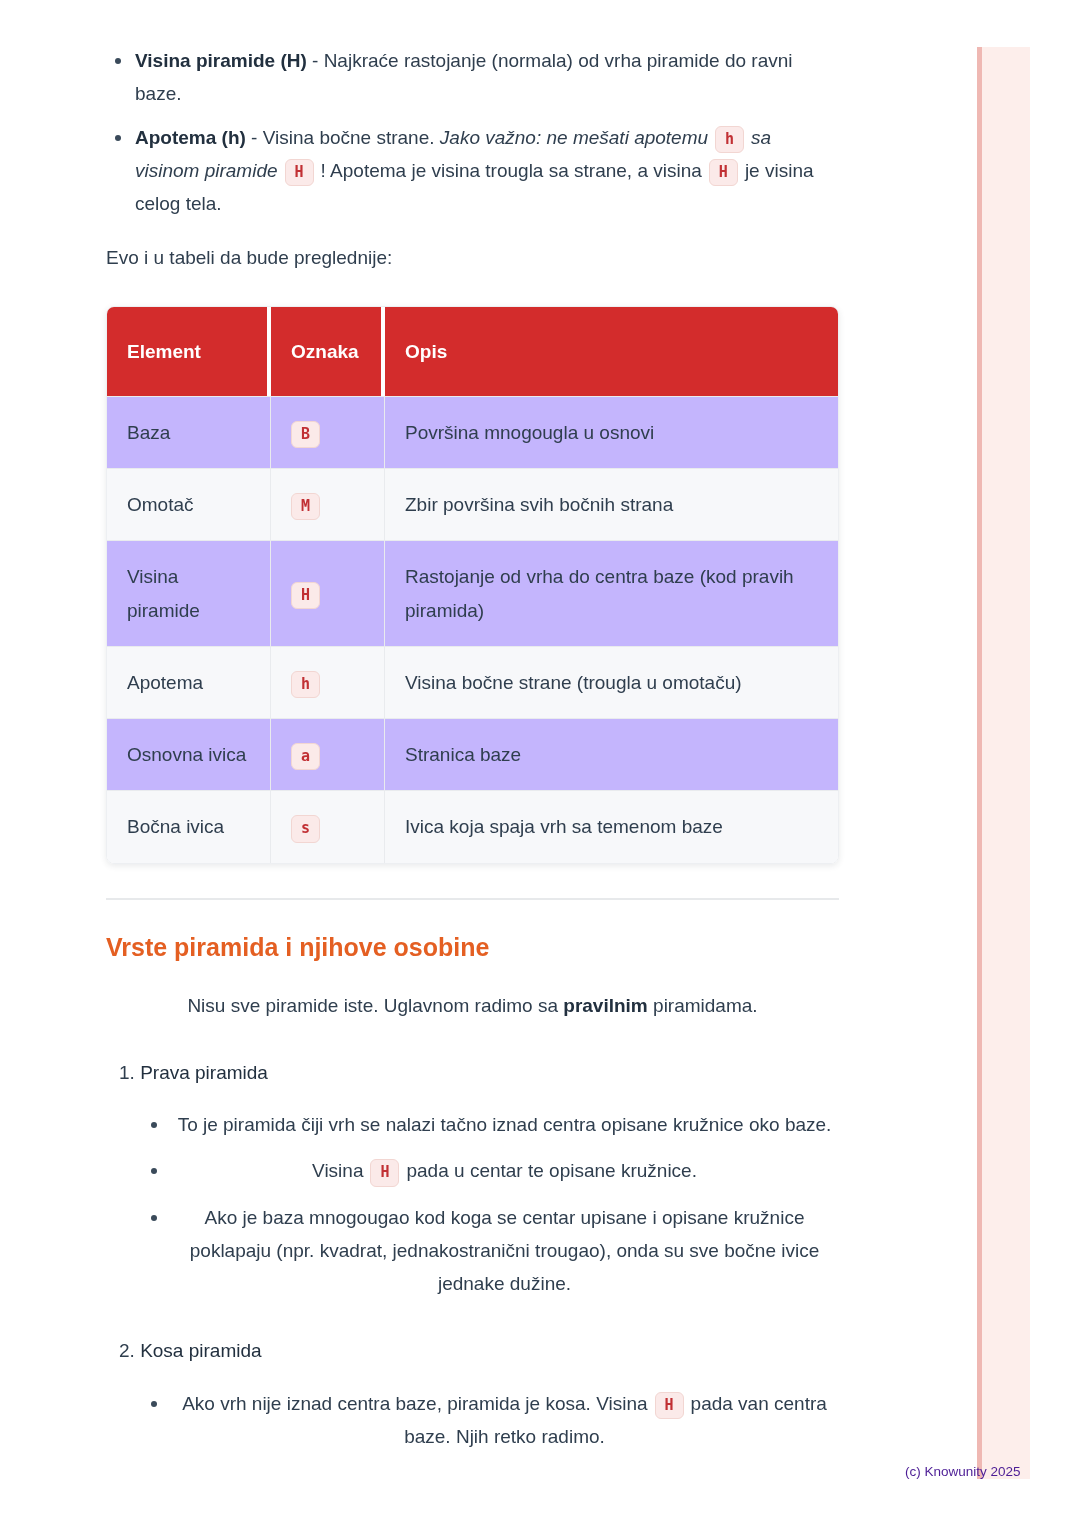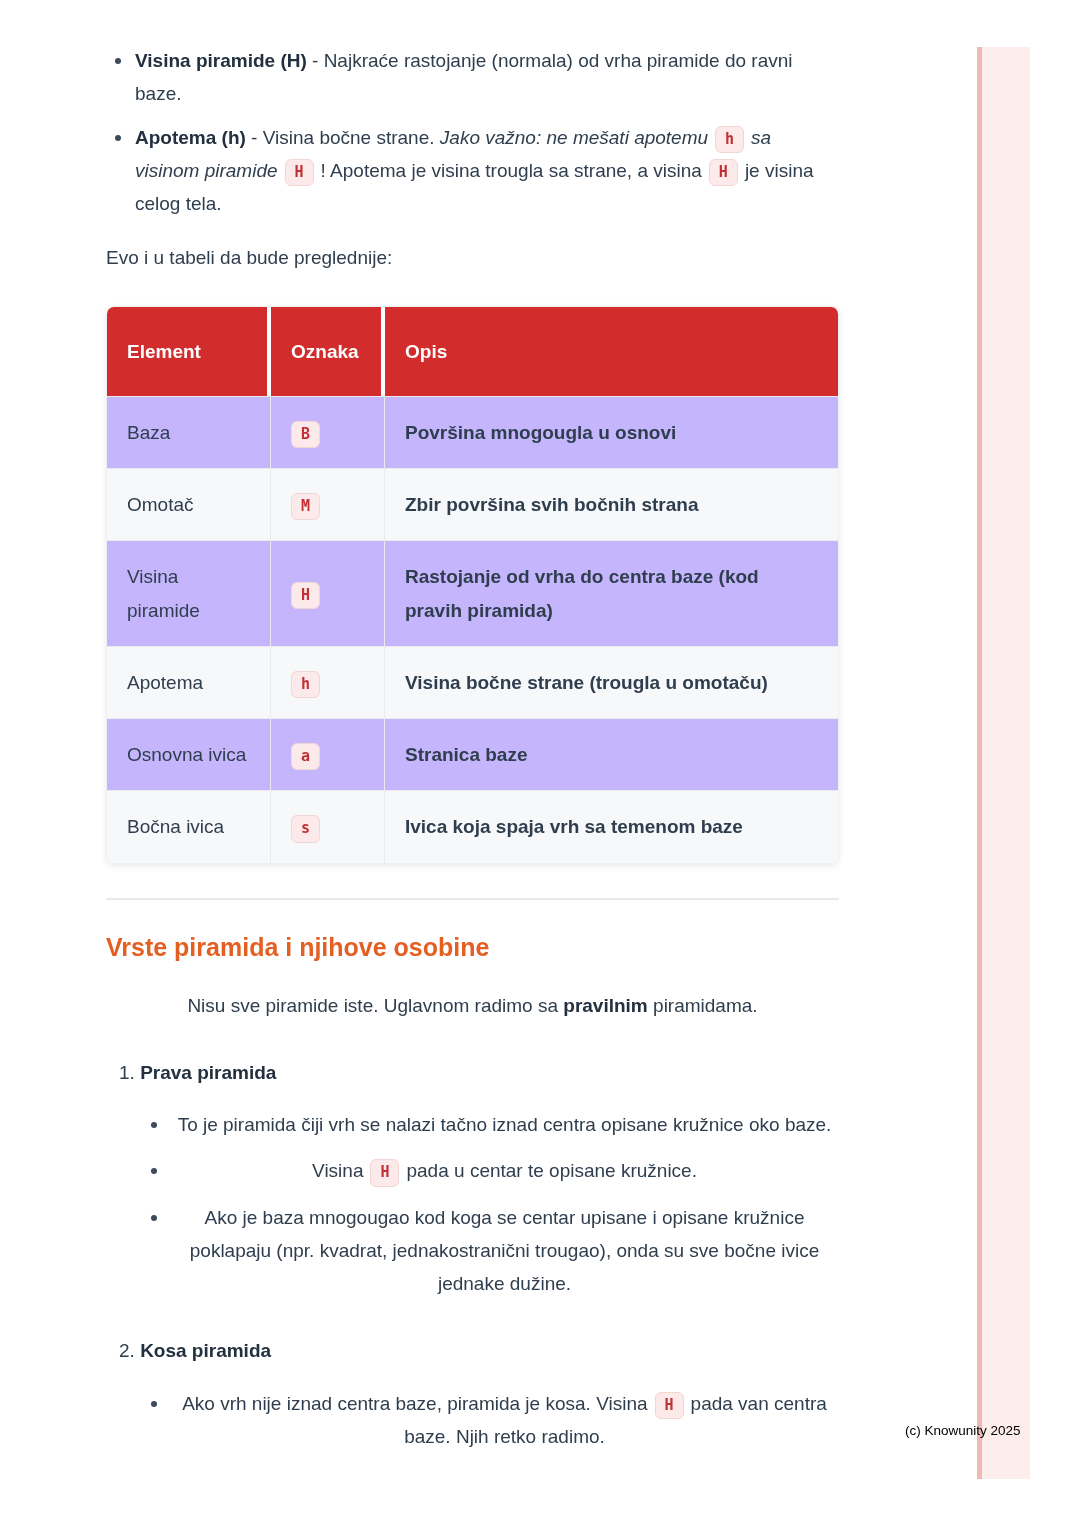--- a/index.html
+++ b/index.html
@@ -17,23 +17,23 @@
     position:absolute;
     left:977px; top:47px;
     width:53px; height:1432px;
     background:#fdeeeb;
     border-left:5px solid #efb8b3;
     z-index:1;
   }
 
   .footer-copy {
     position:absolute;
-    left:905px; top:1423px;
+    left:905px; top:1464px;
     font-size:13.5px;
-    color:#000000;
+    color:#4c1d95;
     z-index:5;
     white-space:nowrap;
   }
 
   .content {
     position:absolute;
     left:106px; top:44px;
     width:733px;
     font-size:19px;
     line-height:1.75;
@@ -100,21 +100,21 @@
     border-right:4px solid #ffffff;
   }
   table.spec th:last-child { border-right:none; }
   table.spec td {
     padding:19px 20px;
     border-top:1px solid #e9ebee;
     border-right:1px solid #e9ebee;
     vertical-align:middle;
     background:#c4b5fd;
   }
-  table.spec td:last-child { border-right:none;font-weight:bold; }
+  table.spec td:last-child { border-right:none; }
   table.spec tbody tr:nth-child(even) td { background:#f7f8fa; }
   table.spec .col-element { width:164px; }
   table.spec .col-oznaka  { width:114px; }
   table.spec td .badge { margin:0; }
 
   
   .divider {
     margin-top:34px;
     border:none;
     border-top:2px solid #e7e9eb;
@@ -128,21 +128,21 @@
     font-weight:bold;
     color:#e45f22;
   }
 
   .section-intro { margin-top:27px;text-align:center; }
 
   
   .num-item { margin-top:34px; }
   .num-line { padding-left:13px; }
   .num-line .num { font-weight:normal; }
-  .num-line .num-title { font-weight:bold; color:#22303f;text-align:center; }
+  .num-line .num-title { font-weight:normal; color:#22303f;text-align:center; }
 
   ul.sub-list { list-style:none; margin-top:19px; }
   ul.sub-list > li {
     position:relative;
     padding-left:64px;
     margin-bottom:13px;
     text-align:center;
   }
   ul.sub-list > li::before {
     content:"";

